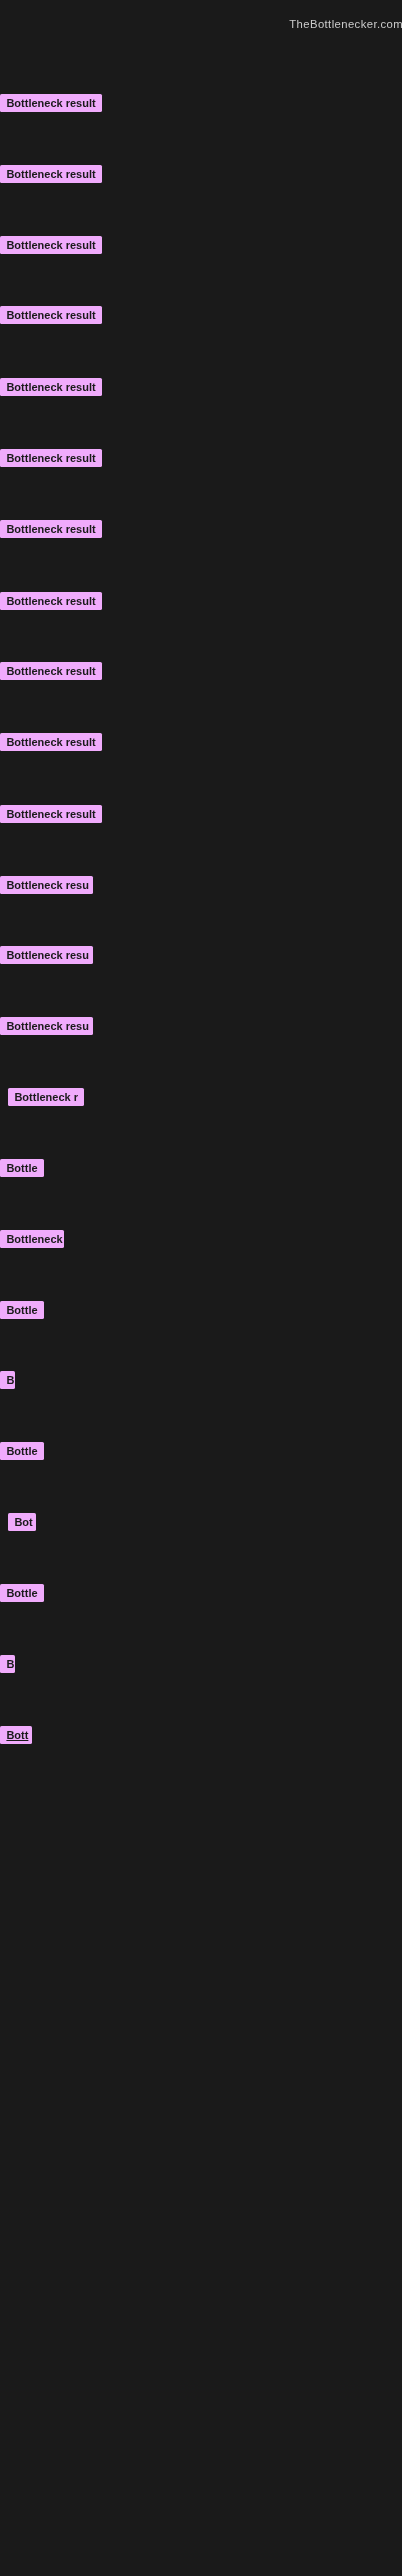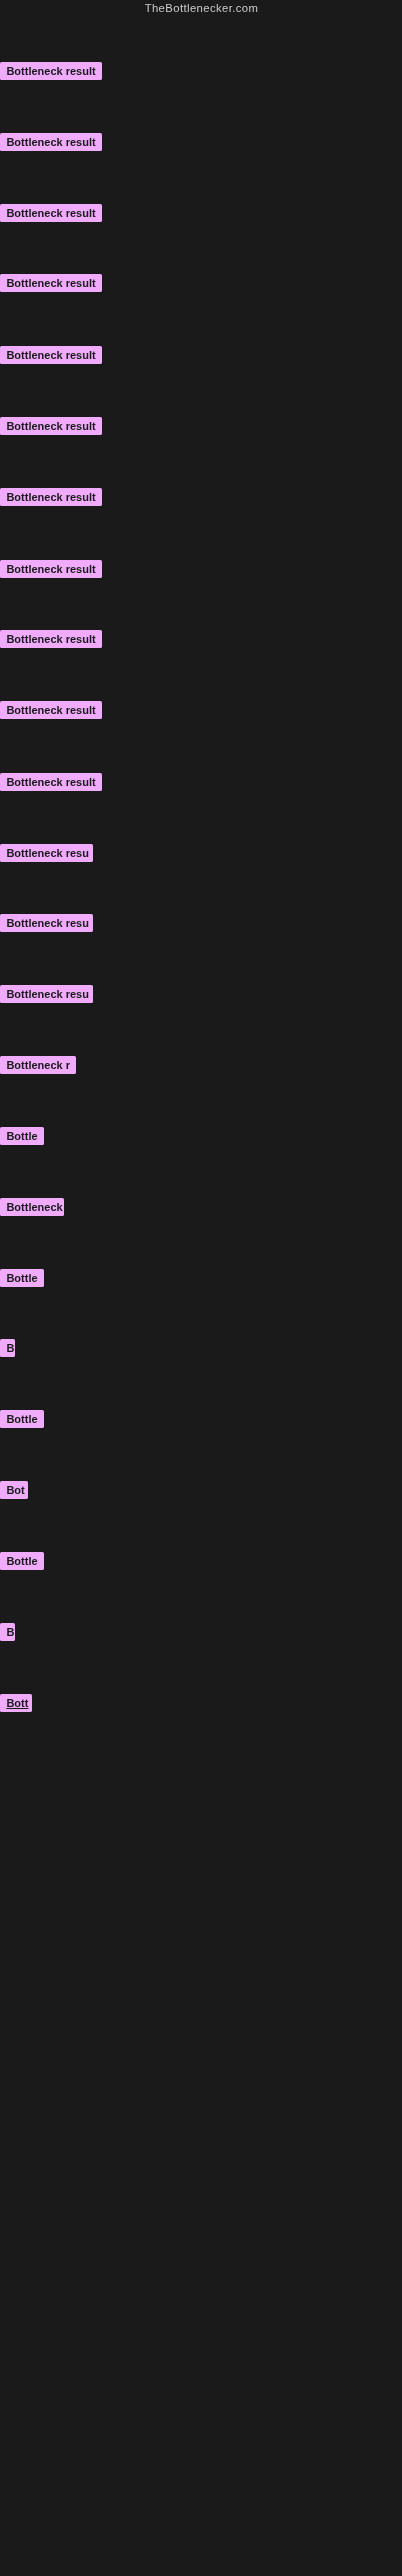--- a/index.html
+++ b/index.html
@@ -10,24 +10,24 @@
 
     body {
       width: 403px;
       min-height: 2576px;
       background-color: #1a1a1a;
       font-family: Arial, sans-serif;
       position: relative;
     }
 
     .site-title {
-      text-align: center;
+      text-align: right;
       color: #cccccc;
       font-size: 11.3px;
-      padding: 2px 0;
+      padding: 18px 0;
       letter-spacing: 0.4px;
     }
 
     .bottleneck-item {
       position: absolute;
       left: 0;
     }
 
     .bottleneck-badge {
       background-color: #f0abfc;
@@ -55,24 +55,24 @@
     <div class="bottleneck-item" style="top: 330px; left: 0px;"><span class="bottleneck-badge" style="max-width: 105px; overflow: hidden;">Bottleneck result</span></div>
     <div class="bottleneck-item" style="top: 401px; left: 0px;"><span class="bottleneck-badge" style="max-width: 105px; overflow: hidden;">Bottleneck result</span></div>
     <div class="bottleneck-item" style="top: 472px; left: 0px;"><span class="bottleneck-badge" style="max-width: 105px; overflow: hidden;">Bottleneck result</span></div>
     <div class="bottleneck-item" style="top: 544px; left: 0px;"><span class="bottleneck-badge" style="max-width: 105px; overflow: hidden;">Bottleneck result</span></div>
     <div class="bottleneck-item" style="top: 614px; left: 0px;"><span class="bottleneck-badge" style="max-width: 105px; overflow: hidden;">Bottleneck result</span></div>
     <div class="bottleneck-item" style="top: 685px; left: 0px;"><span class="bottleneck-badge" style="max-width: 105px; overflow: hidden;">Bottleneck result</span></div>
     <div class="bottleneck-item" style="top: 757px; left: 0px;"><span class="bottleneck-badge" style="max-width: 105px; overflow: hidden;">Bottleneck result</span></div>
     <div class="bottleneck-item" style="top: 828px; left: 0px;"><span class="bottleneck-badge" style="max-width: 93px; overflow: hidden;">Bottleneck resu</span></div>
     <div class="bottleneck-item" style="top: 898px; left: 0px;"><span class="bottleneck-badge" style="max-width: 93px; overflow: hidden;">Bottleneck resu</span></div>
     <div class="bottleneck-item" style="top: 969px; left: 0px;"><span class="bottleneck-badge" style="max-width: 93px; overflow: hidden;">Bottleneck resu</span></div>
-    <div class="bottleneck-item" style="top: 1040px; left: 0px;"><span class="bottleneck-badge" style="max-width: 76px; overflow: hidden;">Bottleneck r</span></div>
+    <div class="bottleneck-item" style="top: 1040px; left: 8px;"><span class="bottleneck-badge" style="max-width: 76px; overflow: hidden;">Bottleneck r</span></div>
     <div class="bottleneck-item" style="top: 1111px; left: 0px;"><span class="bottleneck-badge" style="max-width: 44px; overflow: hidden;">Bottle</span></div>
     <div class="bottleneck-item" style="top: 1182px; left: 0px;"><span class="bottleneck-badge" style="max-width: 64px; overflow: hidden;">Bottleneck</span></div>
     <div class="bottleneck-item" style="top: 1253px; left: 0px;"><span class="bottleneck-badge" style="max-width: 44px; overflow: hidden;">Bottle</span></div>
     <div class="bottleneck-item" style="top: 1323px; left: 0px;"><span class="bottleneck-badge" style="max-width: 14.5px; overflow: hidden;">B</span></div>
     <div class="bottleneck-item" style="top: 1394px; left: 0px;"><span class="bottleneck-badge" style="max-width: 44px; overflow: hidden;">Bottle</span></div>
-    <div class="bottleneck-item" style="top: 1465px; left: 0px;"><span class="bottleneck-badge" style="max-width: 28px; overflow: hidden;">Bot</span></div>
+    <div class="bottleneck-item" style="top: 1465px; left: 8px;"><span class="bottleneck-badge" style="max-width: 28px; overflow: hidden;">Bot</span></div>
     <div class="bottleneck-item" style="top: 1536px; left: 0px;"><span class="bottleneck-badge" style="max-width: 50px; overflow: hidden;">Bottle</span></div>
     <div class="bottleneck-item" style="top: 1607px; left: 0px;"><span class="bottleneck-badge" style="max-width: 14.5px; overflow: hidden;">B</span></div>
     <div class="bottleneck-item" style="top: 1678px; left: 0px;"><span class="bottleneck-badge" style="max-width: 32px; overflow: hidden; text-decoration: underline;">Bott</span></div>
   </div>
 
 
 </body></html>

